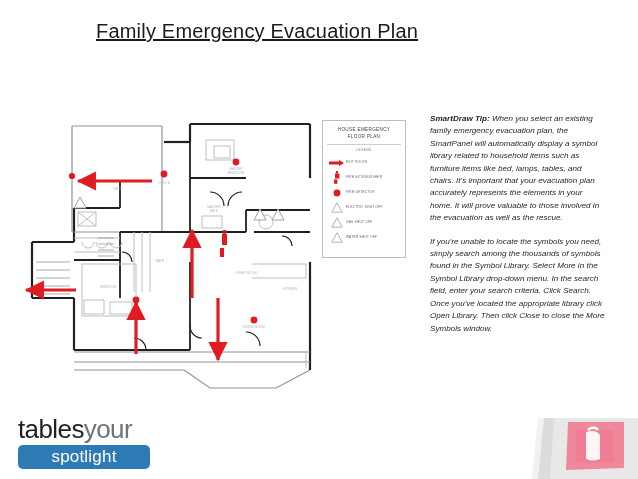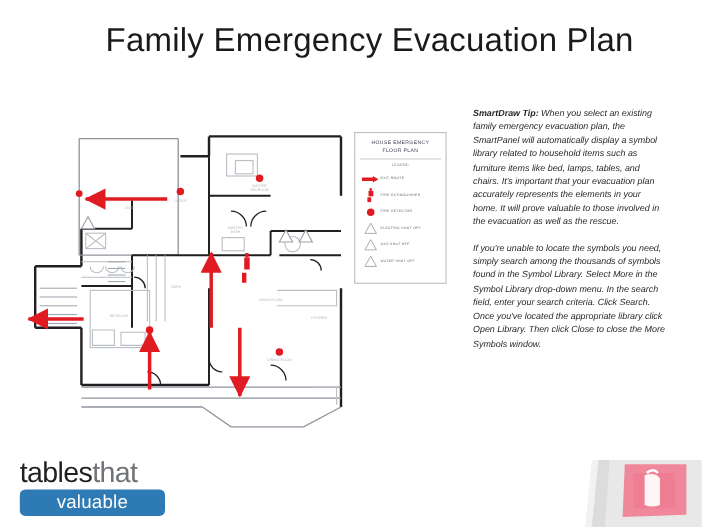--- a/index.html
+++ b/index.html
@@ -6,22 +6,22 @@
   body{
     width:638px;height:479px;background:#ffffff;
     font-family:"Liberation Sans",sans-serif;
     overflow:hidden;position:relative;
   }
   .slide{position:absolute;inset:0;background:#fff;}
 
   
   .title{
     position:absolute;left:96px;top:20px;width:500px;
-    font-size:30px;font-weight:400;color:#1a1a1a;
-    letter-spacing:.2px;white-space:nowrap;
+    font-size:20px;font-weight:400;color:#1a1a1a;
+    letter-spacing:.2px;white-space:nowrap;text-decoration:underline;
   }
 
   
   .plan{position:absolute;left:14px;top:112px;width:400px;height:278px;}
   .plan svg{display:block;}
 
   
   .legend{
     position:absolute;left:322px;top:120px;width:84px;height:138px;
     border:1px solid #b9bec4;background:#fff;box-sizing:border-box;
@@ -34,21 +34,21 @@
   .legend-sub{
     text-align:center;font-size:3.2px;color:#6d747d;letter-spacing:.4px;
     margin-top:3px;
   }
   .legend-rows{margin-top:3px;}
   .lrow{display:flex;align-items:center;height:15px;padding-left:5px;}
   .lsym{width:18px;flex:0 0 18px;display:flex;align-items:center;justify-content:center;}
   .ltext{font-size:3.1px;color:#5c636c;letter-spacing:.3px;line-height:5px;}
 
   
-  .tips{position:absolute;left:430px;top:97px;width:176px;}
+  .tips{position:absolute;left:430px;top:113px;width:176px;}
   .tip-p{
     font-size:8.1px;line-height:12.4px;color:#231f20;
     font-style:italic;text-align:left;margin:0 0 11px 0;
   }
   .tip-lead{font-weight:bold;font-style:italic;}
 
   
   .logo{position:absolute;left:18px;top:415px;width:150px;}
   .logo-word{font-size:26px;line-height:28px;letter-spacing:-.6px;}
   .logo-smart{color:#231f20;font-weight:400;}
@@ -265,23 +265,23 @@
 
     </div>
   </div>
 
   <div class="tips">
     <p class="tip-p"><span class="tip-lead">SmartDraw Tip:</span><span>  When you select an existing family emergency evacuation plan, the SmartPanel will automatically display a symbol library related to household items such as furniture items like bed, lamps, tables, and chairs.  It's important that your evacuation plan accurately represents the elements in your home.  It will prove valuable to those involved in the evacuation as well as the rescue.</span></p>
     <p class="tip-p">If you're unable to locate the symbols you need, simply search among the thousands of symbols found in the Symbol Library.  Select More in the Symbol Library drop-down menu.  In the search field, enter your search criteria.  Click Search.  Once you've located the appropriate library click Open Library.  Then click Close to close the More Symbols window.</p>
   </div>
 
   <div class="logo">
-    <div class="logo-word"><span class="logo-smart">tables</span><span class="logo-draw">that</span></div>
+    <div class="logo-word"><span class="logo-smart">tables</span><span class="logo-draw">your</span></div>
     <div class="logo-band">
-      <span class="logo-spot">valuable</span>
+      <span class="logo-spot">spotlight</span>
     </div>
   </div>
 
   <div class="photo">
     <svg width="114" height="61" viewBox="0 0 114 61">
       <rect x="0" y="0" width="114" height="61" fill="#ffffff"></rect>
       <path d="M14,0 L114,0 L114,61 L8,61 z" fill="#f2f2f2"></path>
       <path d="M26,0 L114,0 L114,61 L22,61 z" fill="#e8e8e8"></path>
       <path d="M20,0 L30,0 L26,61 L14,61 z" fill="#dcdcdc"></path>
       <path d="M44,4 L100,4 L100,50 L42,52 z" fill="#f0889c"></path>

